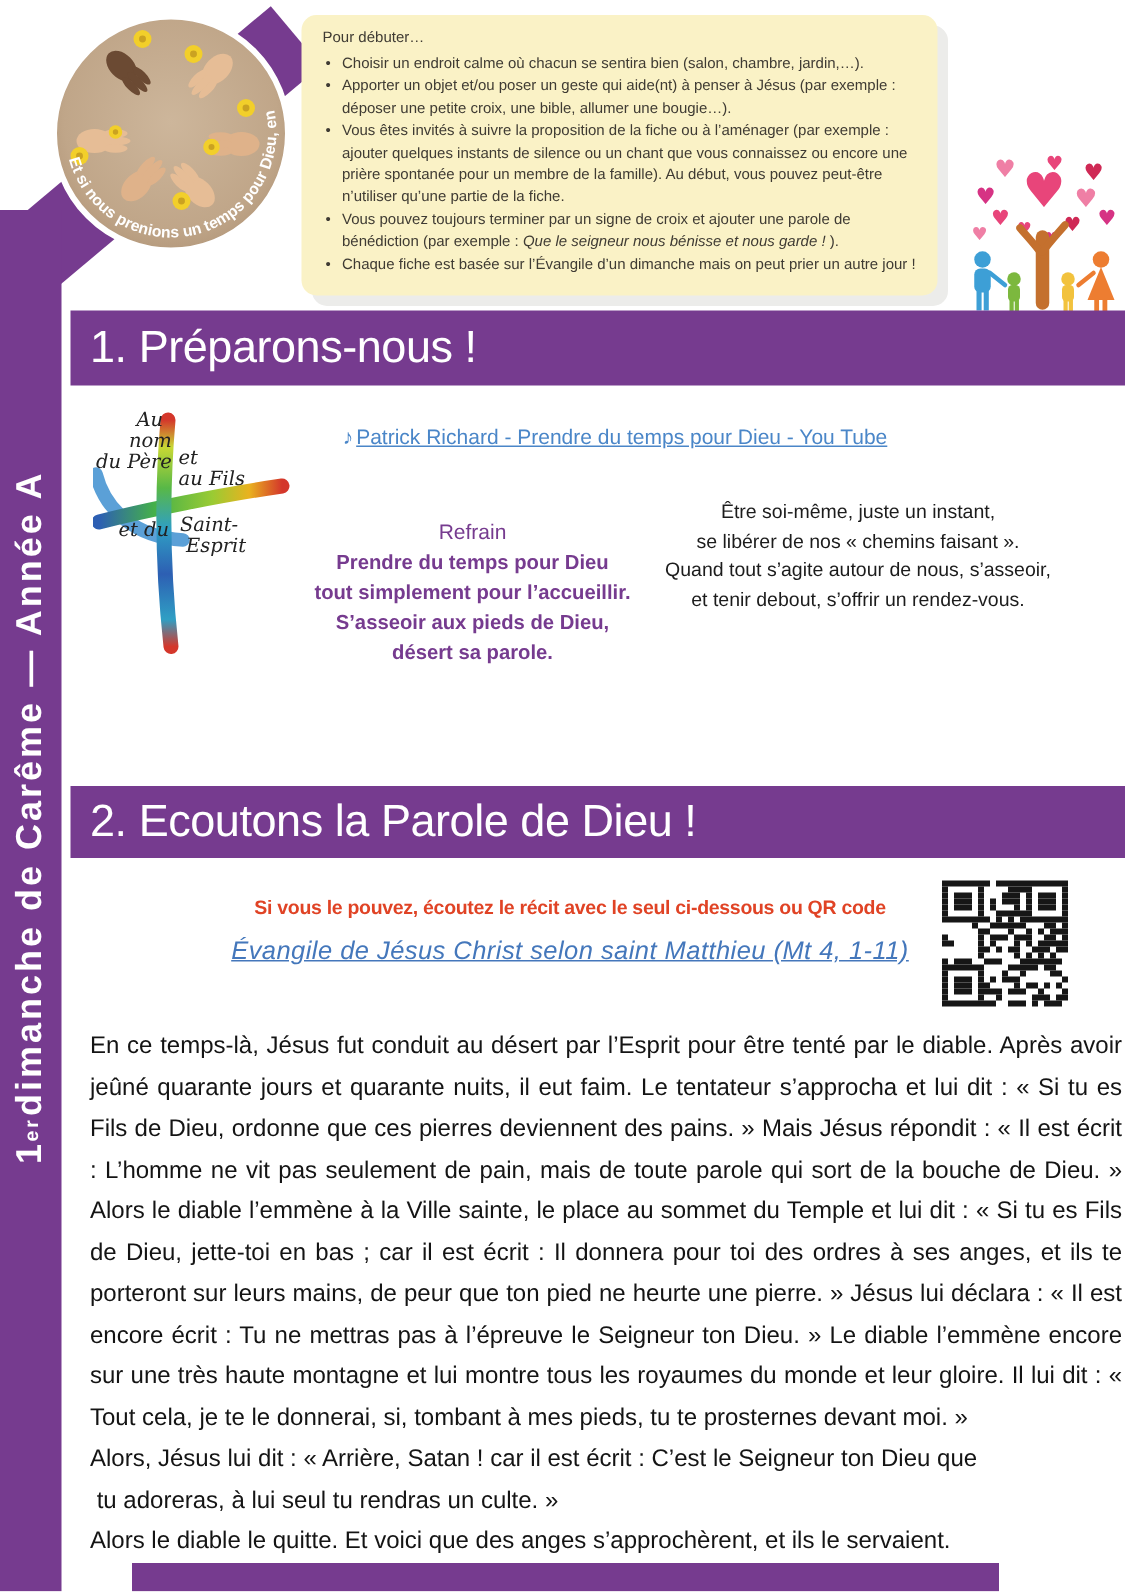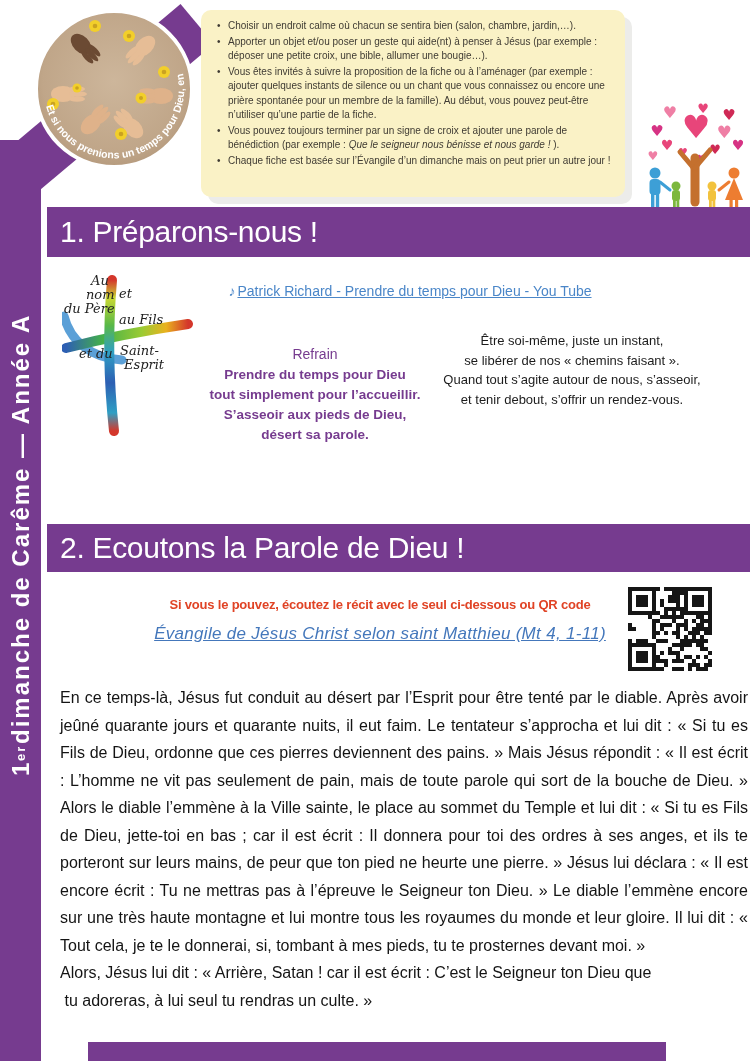--- a/index.html
+++ b/index.html
@@ -166,20 +166,21 @@
             <circle cx="44" cy="80" r="1.8" fill="#caa221"></circle>
           </g>
       </g>
       <text font-size="10.5" font-weight="bold" fill="#ffffff" font-family="Liberation Sans, sans-serif">
         <textPath href="#capPath">Et si nous prenions un temps pour Dieu, en famille ?</textPath>
       </text>
     </svg>
   </div>
 
   <div class="intro-box">
+    <div class="box-title">Pour débuter…</div>
     <ul>
       <li>Choisir un endroit calme où chacun se sentira bien (salon, chambre, jardin,…).</li>
       <li>Apporter un objet et/ou poser un geste qui aide(nt) à penser à Jésus (par exemple : déposer une petite croix, une bible, allumer une bougie…).</li>
       <li>Vous êtes invités à suivre la proposition de la fiche ou à l’aménager (par exemple : ajouter quelques instants de silence ou un chant que vous connaissez ou encore une prière spontanée pour un membre de la famille).  Au début, vous pouvez peut-être n’utiliser qu’une partie de la fiche.</li>
       <li><span>Vous pouvez toujours terminer par un signe de croix et ajouter une parole de bénédiction (par exemple : </span><i>Que le seigneur nous bénisse et nous garde ! </i><span>).</span></li>
       <li>Chaque fiche est basée sur l’Évangile d’un dimanche mais on peut prier un autre jour !</li>
     </ul>
   </div>
 
   <div class="tree">
@@ -258,21 +259,21 @@
             <stop offset="1" stop-color="#d4372b"></stop>
         </linearGradient>
       </defs>
       <path d="M2,50 C8,74 28,92 60,94" stroke="#3e8fd0" stroke-width="9" fill="none" stroke-linecap="round" opacity="0.85"></path>
       <path d="M4,82 C35,74 85,64 126,58" stroke="url(#gh)" stroke-width="10" fill="none" stroke-linecap="round"></path>
       <path d="M50,14 C46,60 46,110 52,165" stroke="url(#gv)" stroke-width="10" fill="none" stroke-linecap="round"></path>
     </svg>
     <span class="cw" style="left:29px;top:7px">Au</span>
     <span class="cw" style="left:24px;top:21px">nom</span>
     <span class="cw" style="left:2px;top:35px">du Père</span>
-    <span class="cw" style="left:57px;top:20px">et</span>
+    <span class="cw" style="left:57px;top:32px">et</span>
     <span class="cw" style="left:57px;top:46px">au Fils</span>
     <span class="cw" style="left:17px;top:80px">et du</span>
     <span class="cw" style="left:58px;top:77px">Saint-</span>
     <span class="cw" style="left:62px;top:91px">Esprit</span>
   </div>
 
   <div class="listen">
     <a class="l2" href="#"><span class="music-ico">♪</span><span>Patrick Richard - Prendre du temps pour Dieu - You Tube</span></a>
   </div>
 
@@ -542,17 +543,17 @@
         <i style="left:52px;top:80px"></i>
         <i style="left:60px;top:80px"></i>
         <i style="left:68px;top:80px"></i>
         <i style="left:72px;top:80px"></i>
         <i style="left:76px;top:80px"></i>
       </div>
     </div>
 
   <div class="gospel">
     <div class="para">En ce temps-là, Jésus fut conduit au désert par l’Esprit pour être tenté par le diable. Après avoir jeûné quarante jours et quarante nuits, il eut faim. Le tentateur s’approcha et lui dit : « Si tu es Fils de Dieu, ordonne que ces pierres deviennent des pains. » Mais Jésus répondit : « Il est écrit : L’homme ne vit pas seulement de pain, mais de toute parole qui sort de la bouche de Dieu. » Alors le diable l’emmène à la Ville sainte, le place au sommet du Temple et lui dit : « Si tu es Fils de Dieu, jette-toi en bas ; car il est écrit : Il donnera pour toi des ordres à ses anges, et ils te porteront sur leurs mains, de peur que ton pied ne heurte une pierre. » Jésus lui déclara : « Il est encore écrit : Tu ne mettras pas à l’épreuve le Seigneur ton Dieu. » Le diable l’emmène encore sur une très haute montagne et lui montre tous les royaumes du monde et leur gloire. Il lui dit : « Tout cela, je te le donnerai, si, tombant à mes pieds, tu te prosternes devant moi. »</div>
-    <div class="tail"><div>Alors, Jésus lui dit : « Arrière, Satan ! car il est écrit : C’est le Seigneur ton Dieu que</div><div> tu adoreras, à lui seul tu rendras un culte. »</div></div>
+    <div class="tail"><div>Alors, Jésus lui dit : « Arrière, Satan ! car il est écrit : C’est le Seigneur ton Dieu que</div><div> tu adoreras, à lui seul tu rendras un culte. »</div><div>Alors le diable le quitte. Et voici que des anges s’approchèrent, et ils le servaient.</div></div>
   </div>
 
   <div class="bottom-bar"></div>
 </div>
 
 </body></html>

